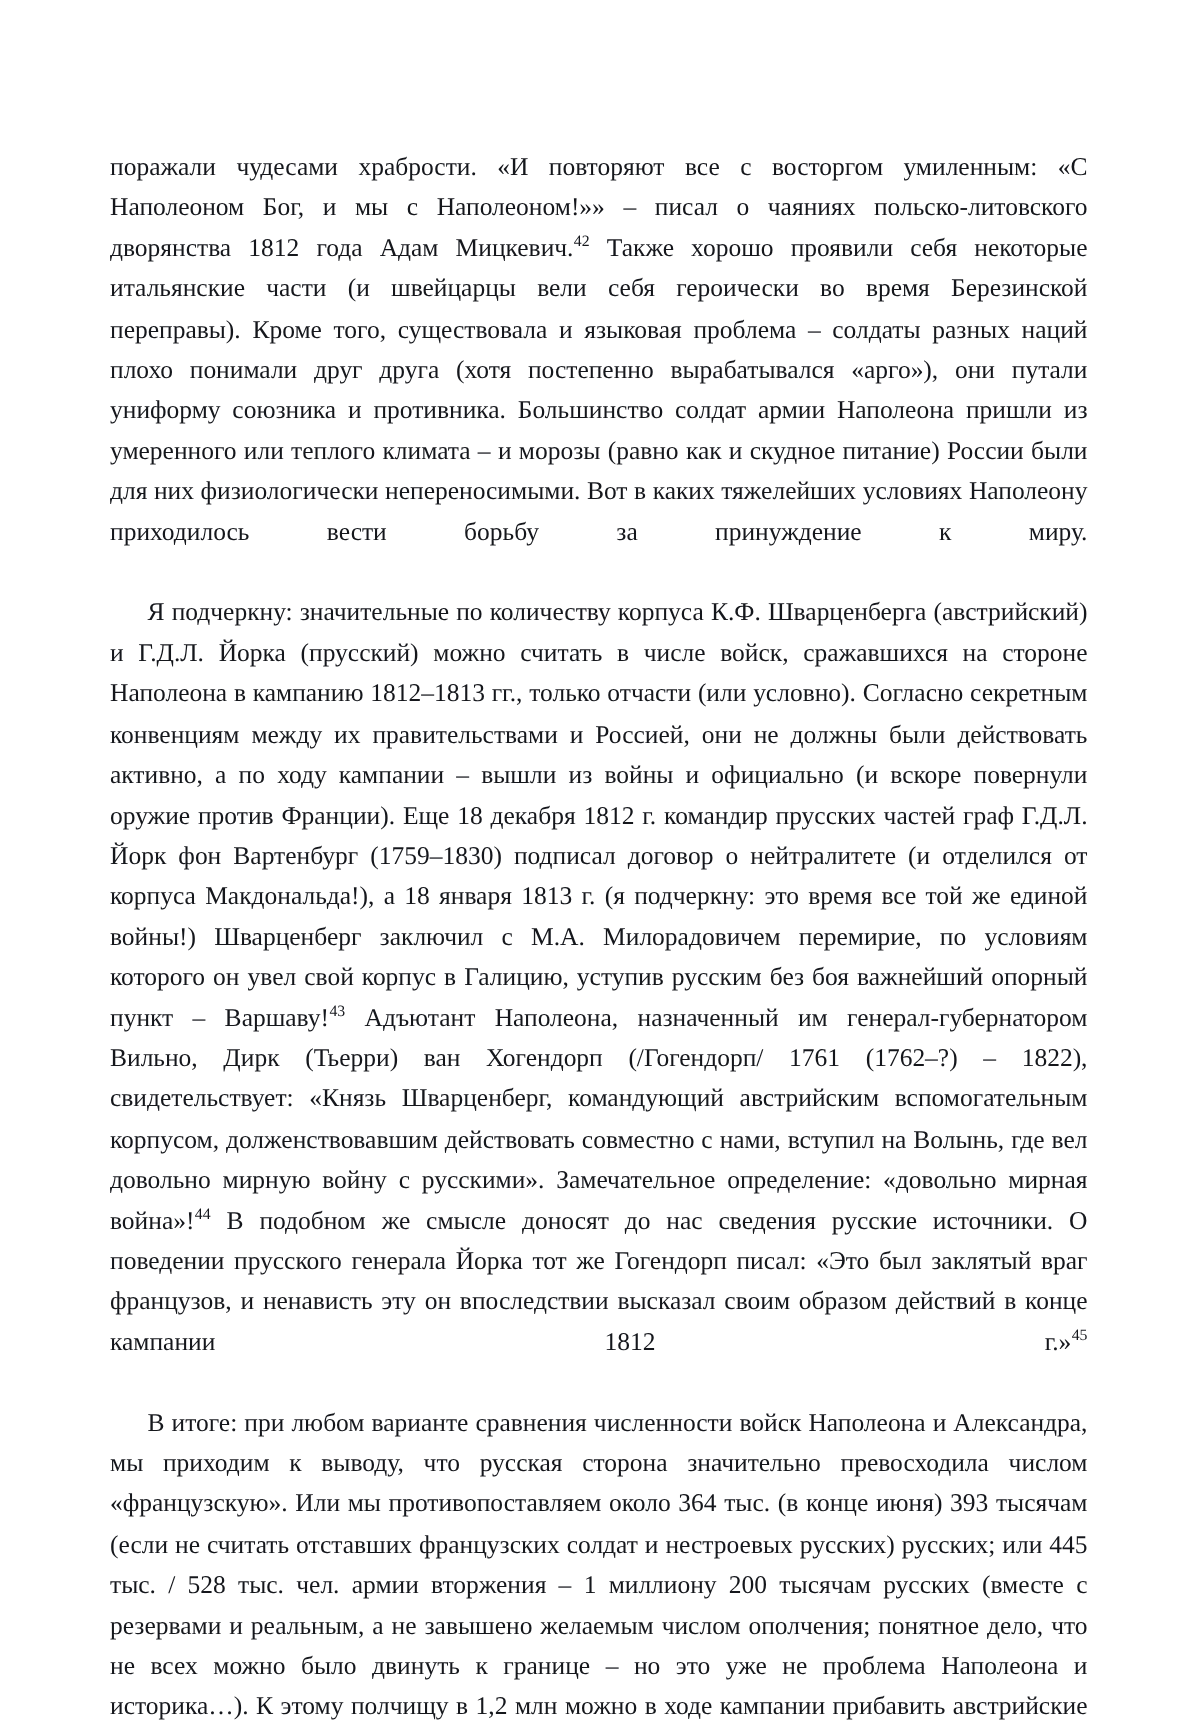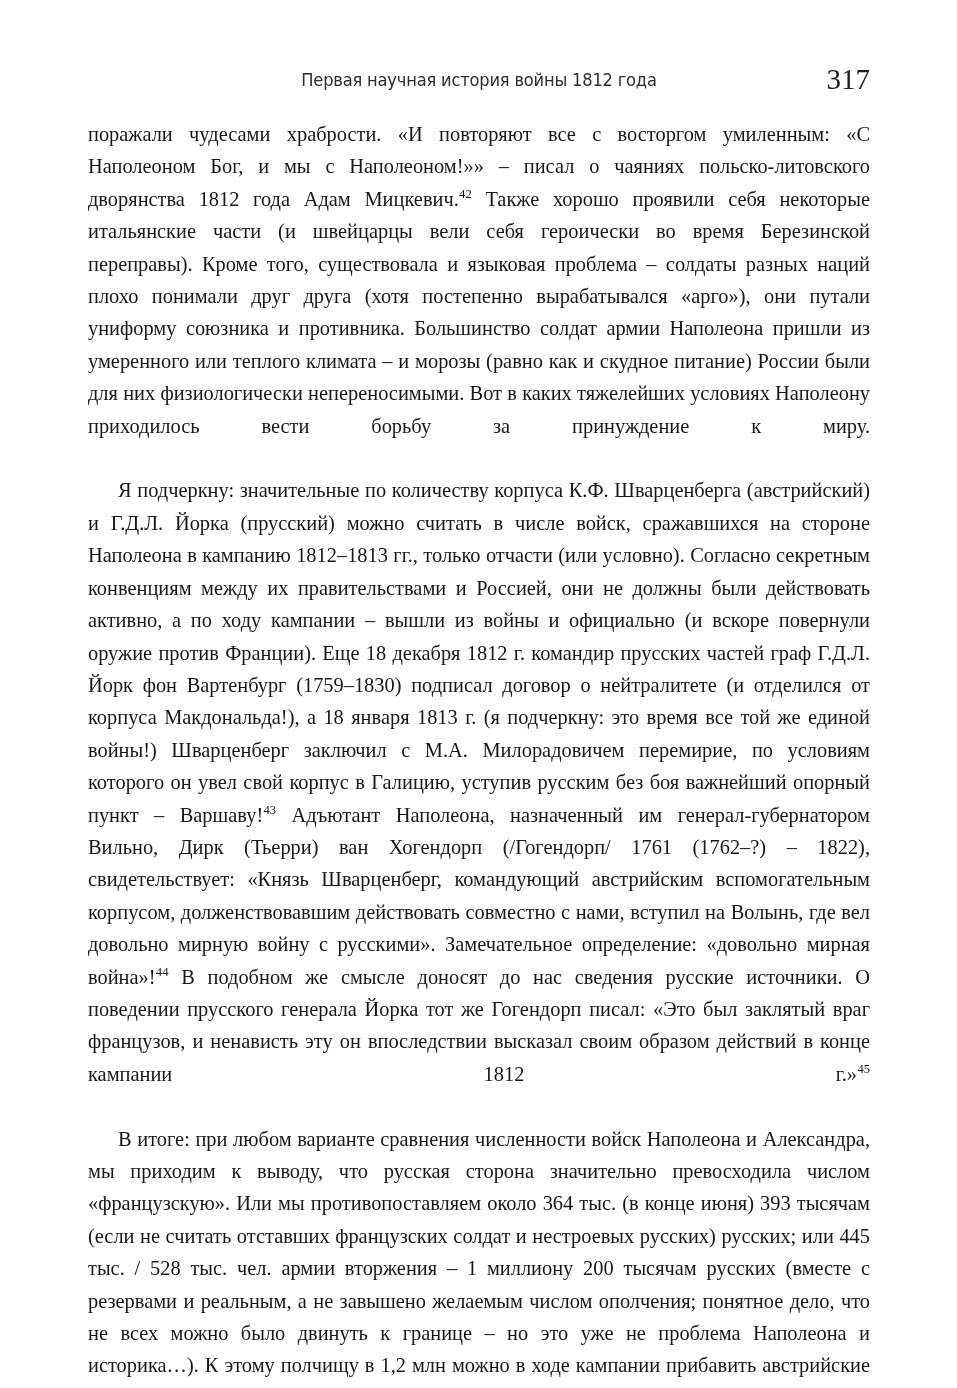--- a/index.html
+++ b/index.html
@@ -98,24 +98,20 @@
     vertical-align: 0.62em;
     margin-left: 0.3px;
     margin-top: 36px;
   }
 </style>
 </head>
 <body>
 
 <div class="page">
 
-  <div class="running-head">
-    <div class="running-title">Первая научная история войны 1812 года</div>
-    <div class="folio">317</div>
-  </div>
 
   <div class="textblock">
 
     <p class="para"><span>поражали чудесами храбрости. «И повторяют все с восторгом умиленным: «С Наполеоном Бог, и мы с Наполеоном!»» – писал о чаяниях польско-литовского дворянства 1812 года Адам Мицкевич.</span><sup class="fn">42</sup><span> Также хорошо проявили себя некоторые итальянские части (и швейцарцы вели себя героически во время Березинской переправы). Кроме того, существовала и языковая проблема – солдаты разных наций плохо понимали друг друга (хотя постепенно вырабатывался «арго»), они путали униформу союзника и противника. Большинство солдат армии Наполеона пришли из умеренного или теплого климата – и морозы (равно как и скудное питание) России были для них физиологически непереносимыми. Вот в каких тяжелейших условиях Наполеону приходилось вести борьбу за принуждение к миру.</span></p>
 
     <p class="para indent"><span>Я подчеркну: значительные по количеству корпуса К.Ф. Шварценберга (австрийский) и Г.Д.Л. Йорка (прусский) можно считать в числе войск, сражавшихся на стороне Наполеона в кампанию 1812–1813 гг., только отчасти (или условно). Согласно секретным конвенциям между их правительствами и Россией, они не должны были действовать активно, а по ходу кампании – вышли из войны и официально (и вскоре повернули оружие против Франции). Еще 18 декабря 1812 г. командир прусских частей граф Г.Д.Л. Йорк фон Вартенбург (1759–1830) подписал договор о нейтралитете (и отделился от корпуса Макдональда!), а 18 января 1813 г. (я подчеркну: это время все той же единой войны!) Шварценберг заключил с М.А. Милорадовичем перемирие, по условиям которого он увел свой корпус в Галицию, уступив русским без боя важнейший опорный пункт – Варшаву!</span><sup class="fn">43</sup><span> Адъютант Наполеона, назначенный им генерал-губернатором Вильно, Дирк (Тьерри) ван Хогендорп (/Гогендорп/ 1761 (1762–?) – 1822), свидетельствует: «Князь Шварценберг, командующий австрийским вспомогательным корпусом, долженствовавшим действовать совместно с нами, вступил на Волынь, где вел довольно мирную войну с русскими». Замечательное определение: «довольно мирная война»!</span><sup class="fn">44</sup><span> В подобном же смысле доносят до нас сведения русские источники. О поведении прусского генерала Йорка тот же Гогендорп писал: «Это был заклятый враг французов, и ненависть эту он впоследствии высказал своим образом действий в конце кампании 1812 г.»</span><sup class="fn">45</sup></p>
 
     <p class="para indent last"><span>В итоге: при любом варианте сравнения численности войск Наполеона и Александра, мы приходим к выводу, что русская сторона значительно превосходила числом «французскую». Или мы противопоставляем около 364 тыс. (в конце июня) 393 тысячам (если не считать отставших французских солдат и нестроевых русских) русских; или 445 тыс. / 528 тыс. чел. армии вторжения – 1 миллиону 200 тысячам русских (вместе с резервами и реальным, а не завышено желаемым числом ополчения; понятное дело, что не всех можно было двинуть к границе – но это уже не проблема Наполеона и историка…). К этому полчищу в 1,2 млн можно в ходе кампании прибавить австрийские и прусские силы, а также помнить, что половина армейцев Наполеона слегла с инфекциями в первые недели войны (об этом подробнее – далее по ходу нашего рассказа), причем «мирное население» убивало безоружных солдат, приходивших (как в Европе) искать провизию. То есть каким-то 250–300 тысячам противостояли, что называется, «миллионы». И это, если не считать того, что на стороне 6-й антифранцузской коалиции была Англия, Швеция, испанские повстанцы – а уже по ходу войны присоединились Австрия и Пруссия. Все эти армии вместе многократно превосходят французские силы: без подобного физического подавления массой, а не талантом, события осени 1813 г. – весны 1814 г. были бы невозможны.</span></p>
 
   </div>

